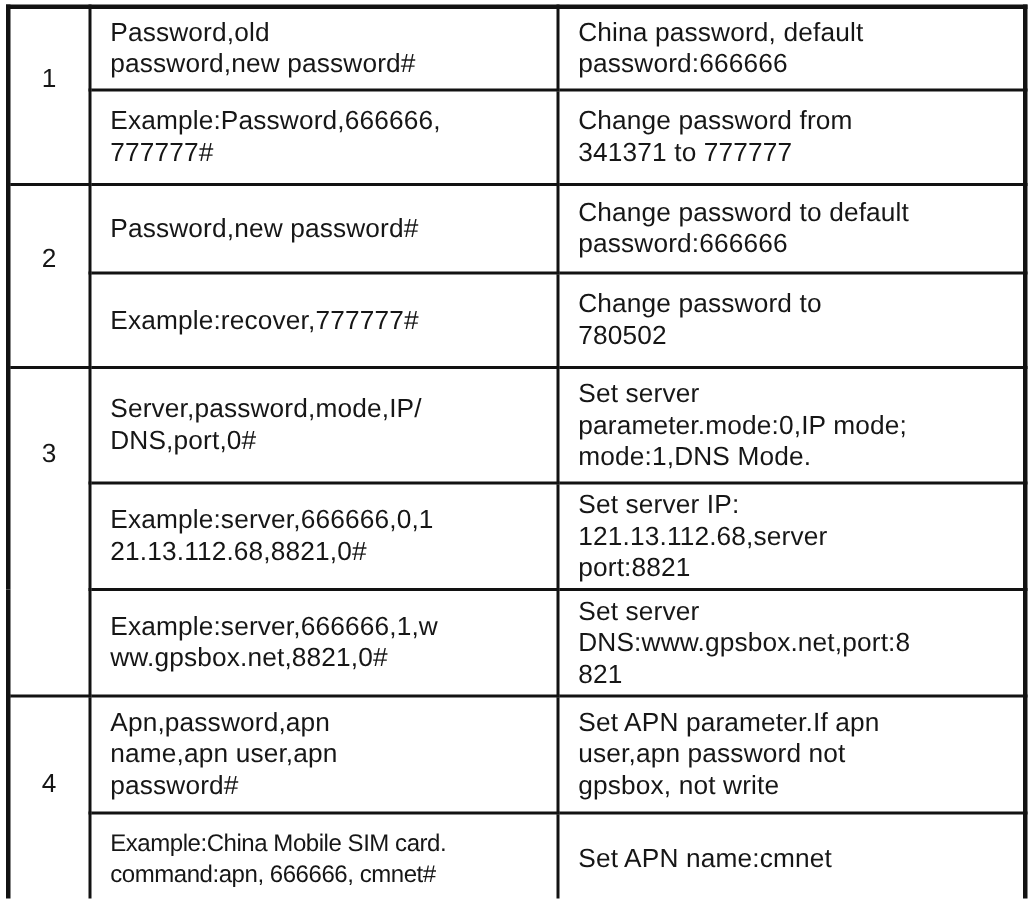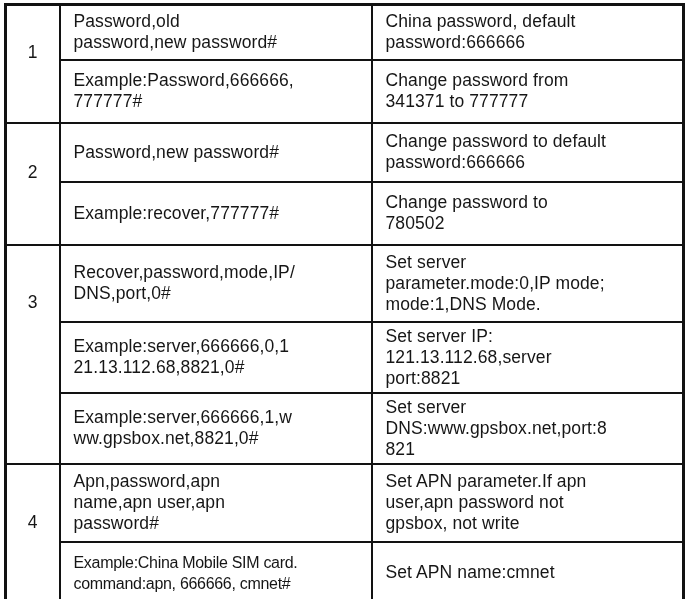--- a/index.html
+++ b/index.html
@@ -107,21 +107,21 @@
       <tr class="h57">
         <td>Example:recover,777777#</td>
         <td>Change password to
 780502</td>
       </tr>
 
       <tr class="h77">
         <td class="num" rowspan="3">
           <div class="numbox nb-g3">3</div>
         </td>
-        <td>Recover,password,mode,IP/
+        <td>Server,password,mode,IP/
 DNS,port,0#</td>
         <td>Set server
 parameter.mode:0,IP mode;
 mode:1,DNS Mode.</td>
       </tr>
       <tr class="h76">
         <td>Example:server,666666,0,1
 21.13.112.68,8821,0#</td>
         <td>Set server IP:
 121.13.112.68,server

